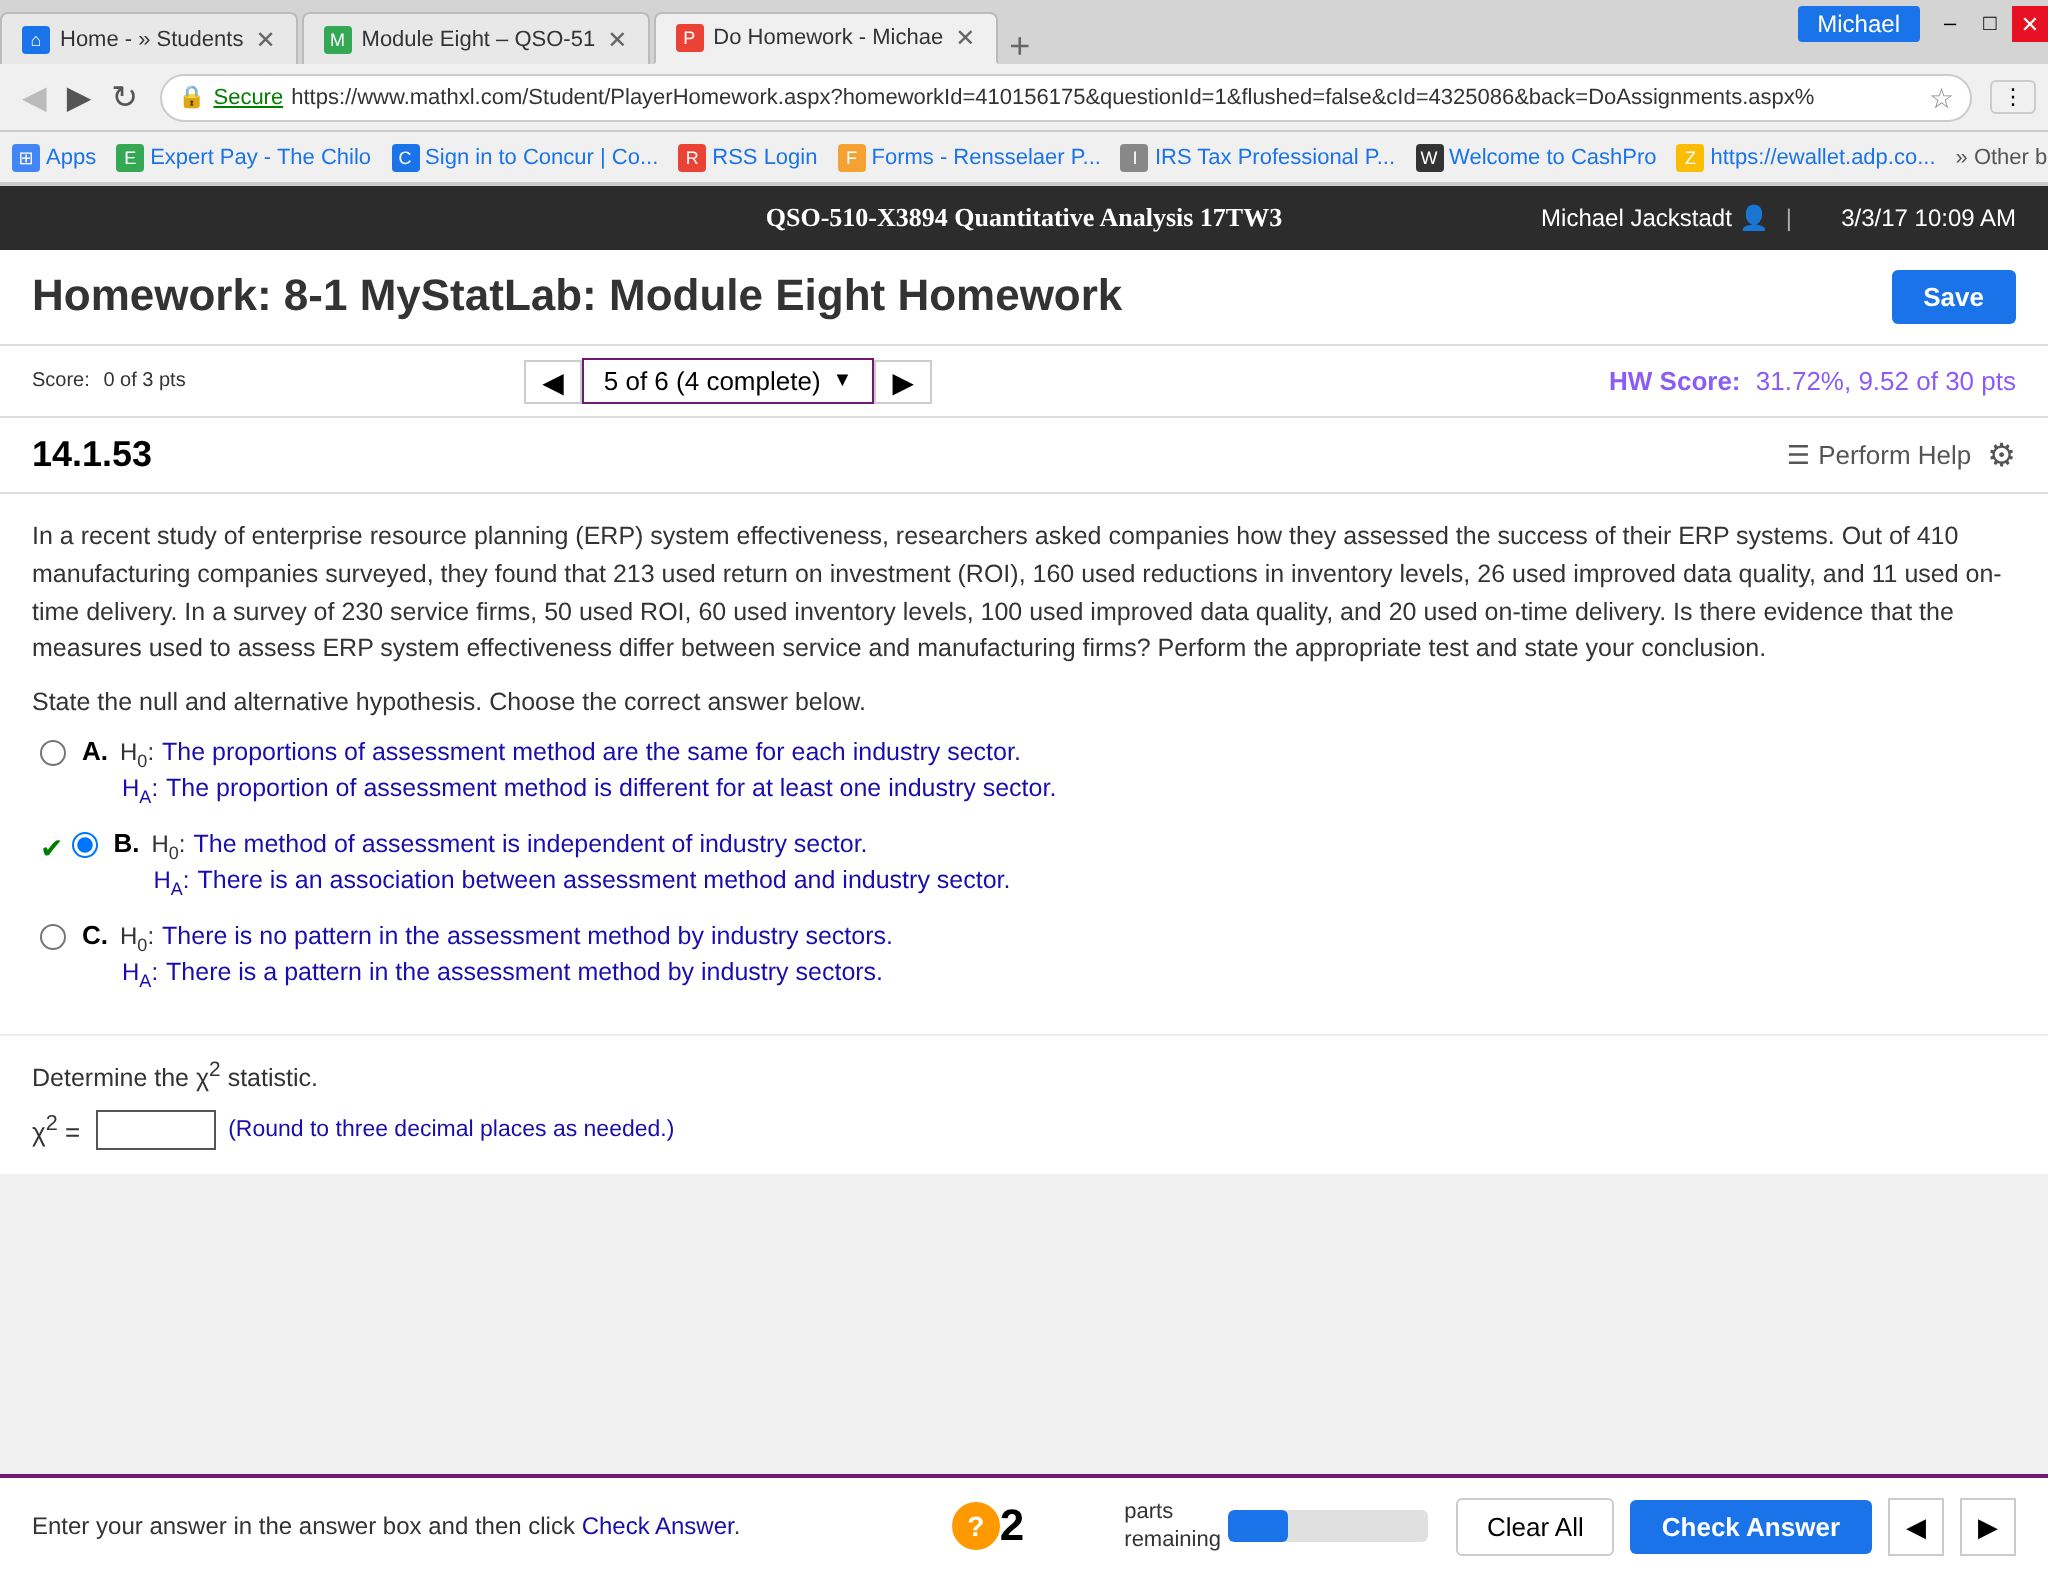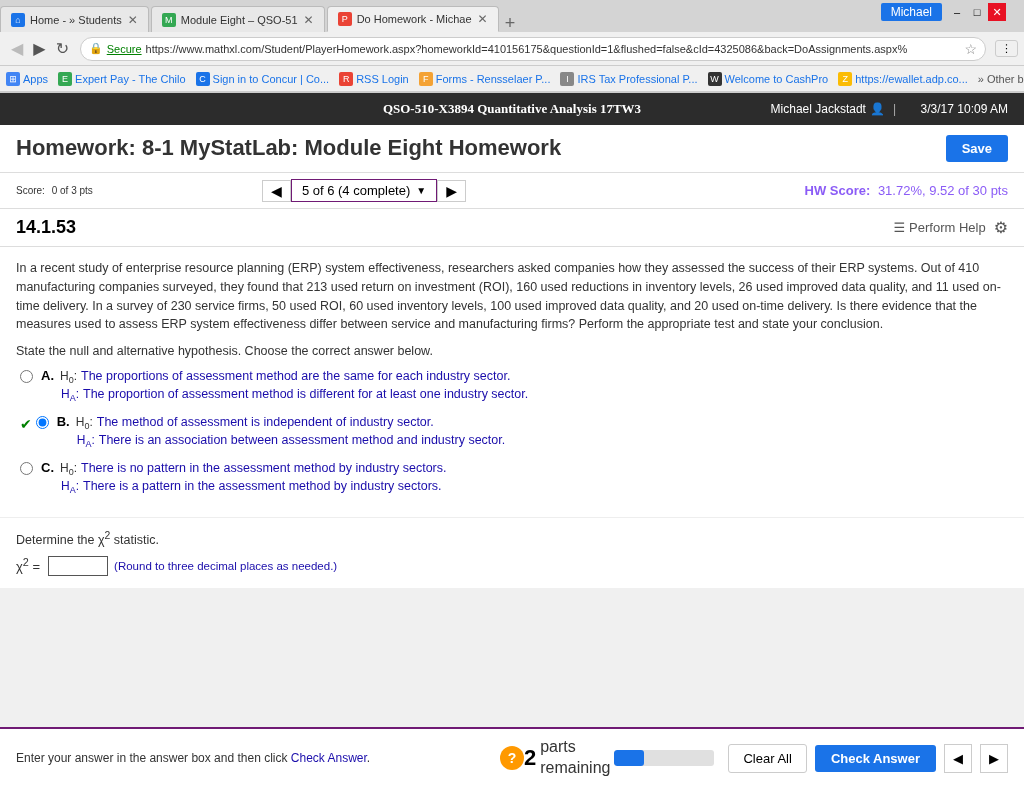--- a/index.html
+++ b/index.html
@@ -9,21 +9,21 @@
     .browser-chrome { background: #e8e8e8; border-bottom: 1px solid #ccc; }
     .tab-bar { display: flex; align-items: flex-end; background: #d4d4d4; padding-top: 4px; height: 32px; position: relative; }
     .tab { display: flex; align-items: center; padding: 4px 10px; background: #e8e8e8; border: 1px solid #bbb; border-bottom: none; border-radius: 4px 4px 0 0; font-size: 11px; color: #333; height: 26px; margin-right: 2px; max-width: 180px; overflow: hidden; white-space: nowrap; }
     .tab.active { background: #f0f0f0; border-bottom: 1px solid #f0f0f0; z-index: 2; }
     .tab-favicon { width: 14px; height: 14px; background: #4285f4; border-radius: 2px; margin-right: 5px; flex-shrink: 0; font-size: 9px; display: flex; align-items: center; justify-content: center; color: white; }
     .tab-favicon.green { background: #34a853; }
     .tab-favicon.blue { background: #1a73e8; }
     .tab-favicon.orange { background: #ea4335; }
     .tab-close { margin-left: 6px; color: #666; font-size: 12px; cursor: pointer; flex-shrink: 0; }
     .tab-new { margin-left: 4px; font-size: 18px; color: #666; cursor: pointer; line-height: 1; }
-    .browser-right { position: absolute; right: 0; top: 0; display: flex; align-items: center; height: 24px; padding-right: 18px; }
+    .browser-right { position: absolute; right: 0; top: 0; display: flex; align-items: center; height: 24px; padding-right: 0; }
     .user-badge { background: #1a73e8; color: white; padding: 2px 10px; font-size: 12px; border-radius: 2px; margin-right: 4px; }
     .win-btn { width: 18px; height: 18px; display: inline-flex; align-items: center; justify-content: center; font-size: 11px; cursor: pointer; margin-left: 2px; }
     .win-btn.close { background: #e81123; color: white; }
 
     .nav-bar { display: flex; align-items: center; background: #f0f0f0; padding: 4px 6px; border-bottom: 1px solid #ccc; height: 34px; }
     .nav-btn { border: none; background: none; font-size: 16px; color: #555; cursor: pointer; padding: 2px 5px; }
     .nav-btn:disabled { color: #bbb; }
     .address-bar { flex: 1; display: flex; align-items: center; background: white; border: 1px solid #ccc; border-radius: 12px; padding: 2px 8px; margin: 0 6px; height: 24px; font-size: 11px; }
     .secure-icon { color: green; font-size: 11px; margin-right: 4px; }
     .address-text { flex: 1; color: #333; font-size: 11px; overflow: hidden; white-space: nowrap; text-overflow: ellipsis; }
@@ -302,21 +302,21 @@
 
 <div class="page-footer">
   <span class="footer-hint">
     Enter your answer in the answer box and then click <a>Check Answer</a>.
   </span>
   <div class="help-circle">?</div>
 
   <div class="footer-controls">
     <div style="display:flex;align-items:center;margin-right:6px;">
       <span style="font-size:22px;font-weight:bold;margin-right:4px;">2</span>
-      <span style="font-size:16px;line-height:1.3;color:#333;">parts<br>remaining</span>
+      <span style="font-size:11px;line-height:1.3;color:#333;margin-left:46px;">parts<br>remaining</span>
       <div class="progress-bar-outer">
         <div class="progress-bar-inner" style="width:30%;"></div>
       </div>
     </div>
     <button class="clear-all-btn">Clear All</button>
     <button class="check-answer-btn">Check Answer</button>
     <button class="footer-nav-btn">◀</button>
     <button class="footer-nav-btn">▶</button>
   </div>
 </div>

